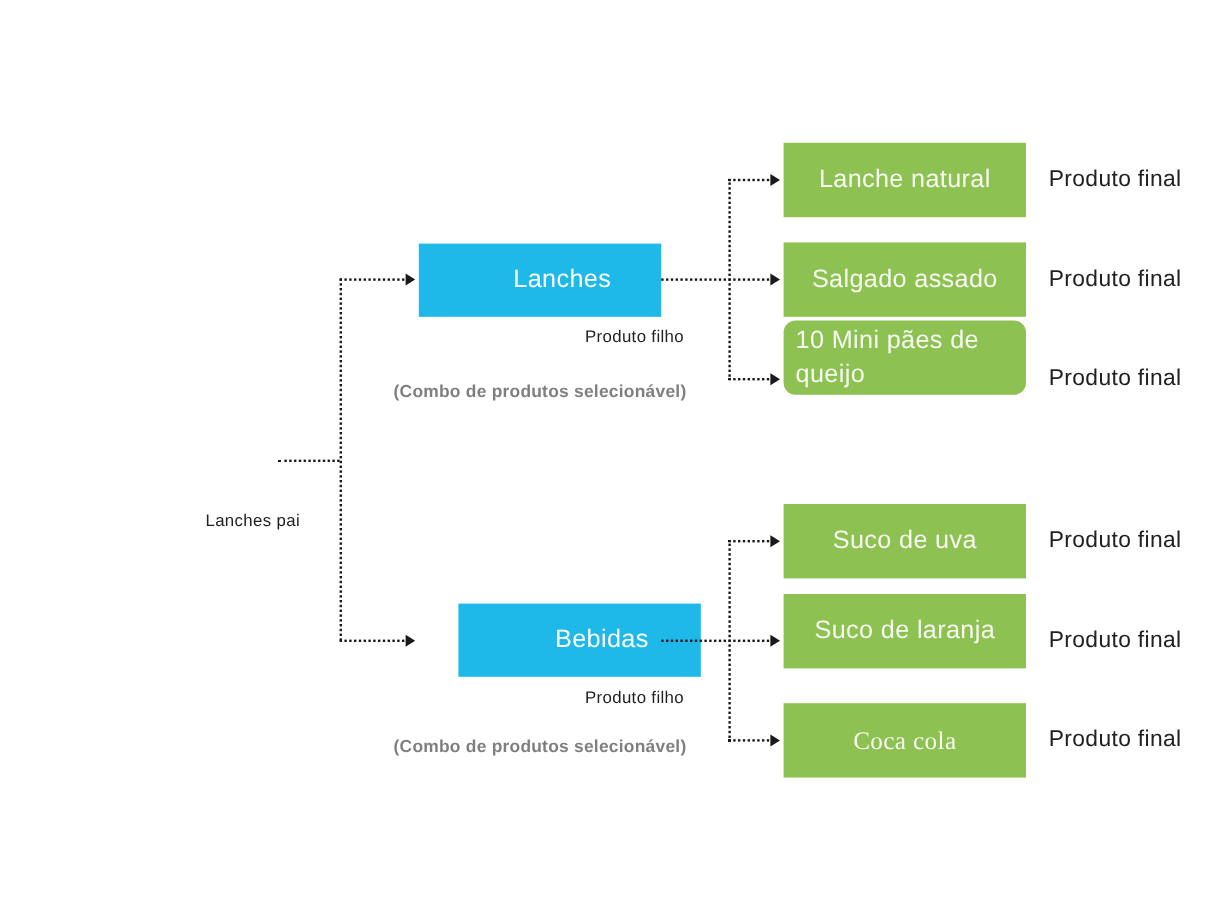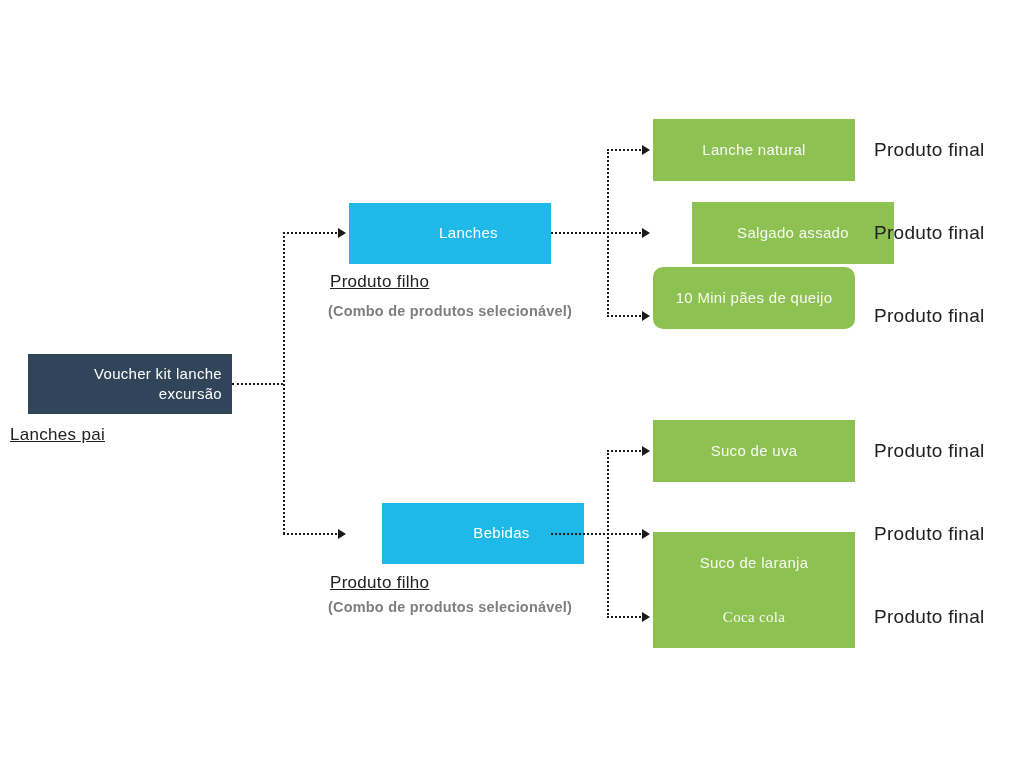--- a/index.html
+++ b/index.html
@@ -7,49 +7,49 @@
     width: 1024px; height: 768px;
     background: #ffffff;
     font-family: "Liberation Sans", sans-serif;
     overflow: hidden;
   }
   #canvas { position: relative; width: 1024px; height: 768px; }
 
   .node {
     position: absolute;
     display: flex; align-items: center; justify-content: center;
-    text-align: right;
+    text-align: left;
     color: #ffffff;
-    font-size: 15px;
+    font-size: 21px;
     letter-spacing: 0.3px;
     line-height: 1.35;
     padding: 0 10px;
     box-sizing: border-box;
   }
   .node-parent { background: var(--parent, #31455A); left: 28px; top: 354px; width: 204px; height: 60px; }
   .node-child  { background: var(--child, #1FB9E9); width: 202px; height: 61px; left: 349px; padding-left: 47px; }
   .node-leaf   { background: var(--leaf, #8DC152); width: 202px; height: 62px; left: 653px; color: #f7fbf2; }
 
   .caption {
     position: absolute;
     color: var(--caption, #212121);
-    font-size: 17px;
+    font-size: 14px;
     letter-spacing: 0.3px;
-    text-align: left;
+    text-align: right;
     width: 240px;
-    text-decoration: underline;
   }
   .subcaption {
     position: absolute;
     color: var(--subcaption, #7f7f7f);
     font-size: 14.5px;
     font-weight: bold;
     letter-spacing: 0.2px;
     text-align: center;
     width: 300px;
+    margin-top: 16px;
   }
   .final-caption {
     position: absolute;
     left: 874px;
     width: 140px;
     height: 62px;
     display: flex; align-items: center;
     color: var(--caption, #212121);
     font-size: 19px;
     letter-spacing: 0.3px;
@@ -62,44 +62,43 @@
     border-top: 5px solid transparent;
     border-bottom: 5px solid transparent;
     border-left: 8px solid var(--connector, #1a1a1a);
   }
 </style>
 </head>
 <body>
 
 <div id="canvas">
 
-  <div class="node node-parent">Voucher kit lanche excursão</div>
   <div class="caption" style="left: 10px; top: 425px;">Lanches pai</div>
 
   <div class="node node-child" style="top: 203px;">Lanches</div>
   <div class="caption" style="left: 330px; top: 272px;">Produto filho</div>
   <div class="subcaption" style="left: 300px; top: 303px;">(Combo de produtos selecionável)</div>
 
   <div class="node node-child" style="top: 503px; margin-left: 33px;">Bebidas</div>
   <div class="caption" style="left: 330px; top: 573px;">Produto filho</div>
   <div class="subcaption" style="left: 300px; top: 599px;">(Combo de produtos selecionável)</div>
 
   <div class="node node-leaf" style="top: 119px;">Lanche natural</div>
   <div class="final-caption" style="top: 119px;">Produto final</div>
 
-  <div class="node node-leaf" style="top: 202px; margin-left: 39px;">Salgado assado</div>
+  <div class="node node-leaf" style="top: 202px;">Salgado assado</div>
   <div class="final-caption" style="top: 202px;">Produto final</div>
 
   <div class="node node-leaf" style="top: 267px; border-radius: 10px;">10 Mini pães de queijo</div>
   <div class="final-caption" style="top: 285px;">Produto final</div>
 
   <div class="node node-leaf" style="top: 420px;">Suco de uva</div>
   <div class="final-caption" style="top: 420px;">Produto final</div>
 
-  <div class="node node-leaf" style="top: 532px;">Suco de laranja</div>
+  <div class="node node-leaf" style="top: 495px;">Suco de laranja</div>
   <div class="final-caption" style="top: 503px;">Produto final</div>
 
   <div class="node node-leaf" style="top: 586px; font-family: Liberation Serif, serif;">Coca cola</div>
   <div class="final-caption" style="top: 586px;">Produto final</div>
 
   <div class="conn-h" style="left: 232px; top: 383px; width: 51px;"></div>
   <div class="conn-v" style="left: 283px; top: 232px; height: 302px;"></div>
   <div class="conn-h" style="left: 283px; top: 232px; width: 54px;"></div>
   <div class="arrow-right" style="left: 338px; top: 228px;"></div>
   <div class="conn-h" style="left: 283px; top: 533px; width: 54px;"></div>

